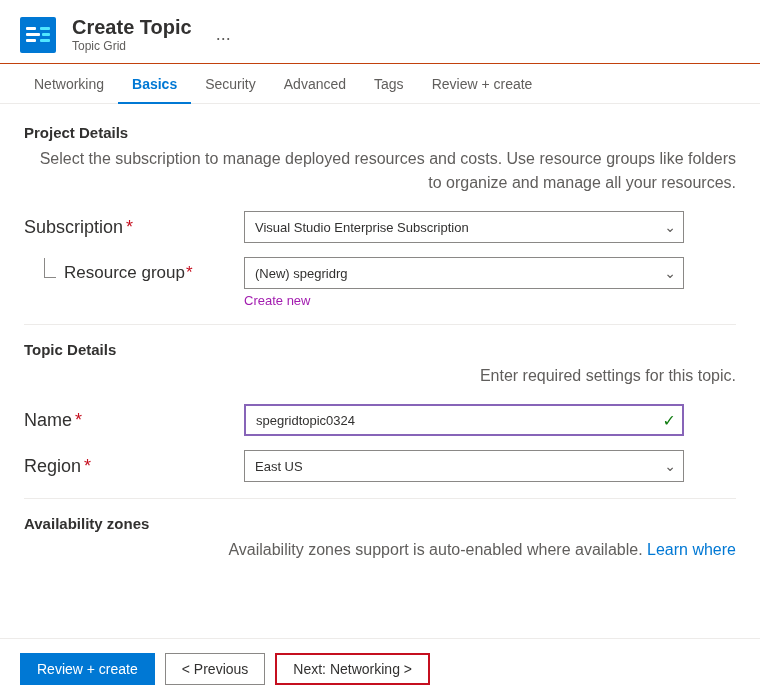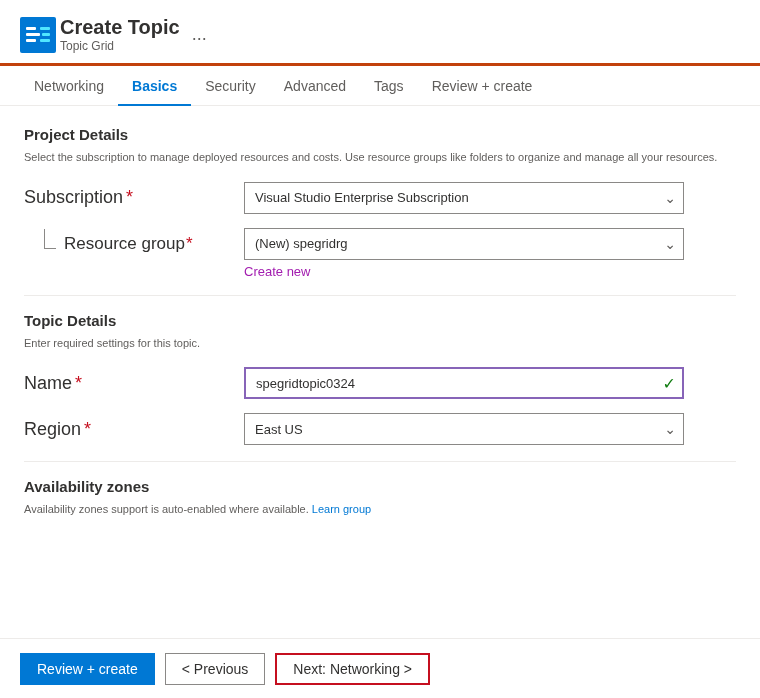--- a/index.html
+++ b/index.html
@@ -7,24 +7,24 @@
       font-family: 'Segoe UI', Arial, sans-serif;
       font-size: 14px;
       color: #323130;
       background: #fff;
       width: 760px;
       height: 698px;
       overflow: hidden;
     }
     .header {
       padding: 16px 20px 10px 20px;
-      border-bottom: 3px solid #c2410c;
-      display: flex;
-      align-items: center;
-      gap: 4px;
+      border-bottom: 1px solid #c2410c;
+      display: flex;
+      align-items: center;
+      gap: 16px;
     }
     .header-icon {
       width: 36px;
       height: 36px;
       flex-shrink: 0;
     }
     .header-text { display: flex; flex-direction: column; }
     .header-title { font-size: 20px; font-weight: 600; color: #323130; }
     .header-subtitle { font-size: 12px; color: #605e5c; }
     .header-ellipsis { color: #605e5c; font-size: 18px; margin-left: 8px; cursor: pointer; }
@@ -57,24 +57,25 @@
       height: calc(698px - 130px - 60px);
     }
 
     .section-title {
       font-size: 15px;
       font-weight: 600;
       color: #323130;
       margin-bottom: 6px;
     }
     .section-desc {
-      font-size: 11px;
+      font-size: 16px;
       color: #605e5c;
       margin-bottom: 16px;
       line-height: 1.5;
+      text-align: right;
     }
 
     .form-row {
       display: flex;
       align-items: center;
       margin-bottom: 14px;
     }
     .form-label {
       width: 220px;
       font-size: 18px;
@@ -320,21 +321,21 @@
         <span class="chevron">⌄</span>
       </div>
     </div>
   </div>
 
   <hr class="divider">
 
   <div class="section-title">Availability zones</div>
   <div class="section-desc">
     <span>Availability zones support is auto-enabled where available.</span>
-    <a class="learn-more">Learn group</a>
+    <a class="learn-more">Learn where</a>
   </div>
 
 </div>
 
 <div class="footer">
   <button class="btn btn-primary">Review + create</button>
   <button class="btn btn-secondary">&lt; Previous</button>
   <button class="btn btn-next">Next: Networking &gt;</button>
 </div>
 

